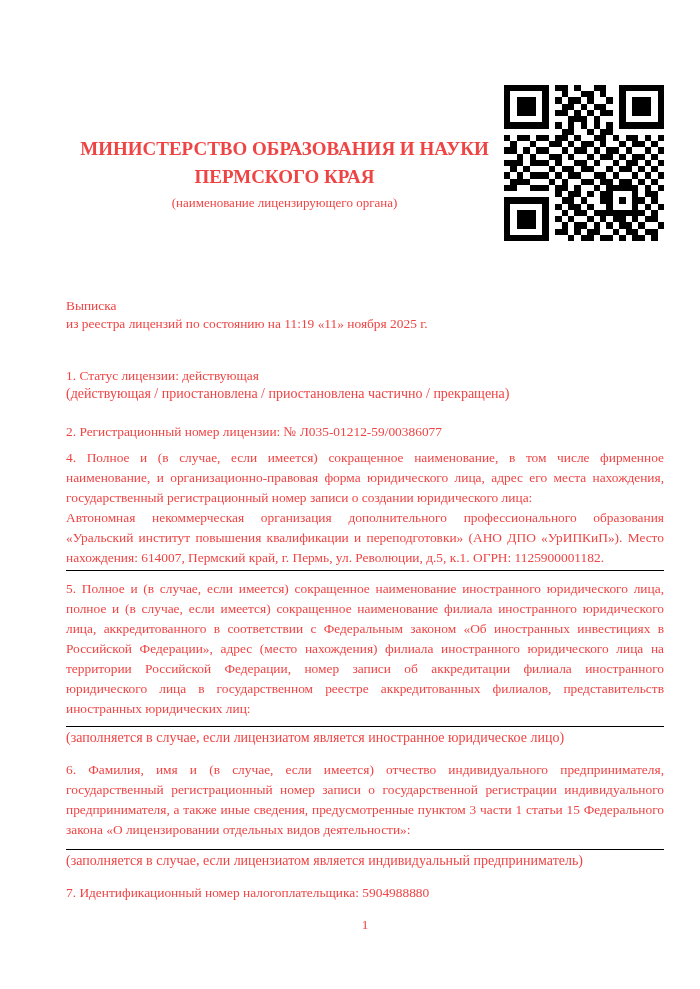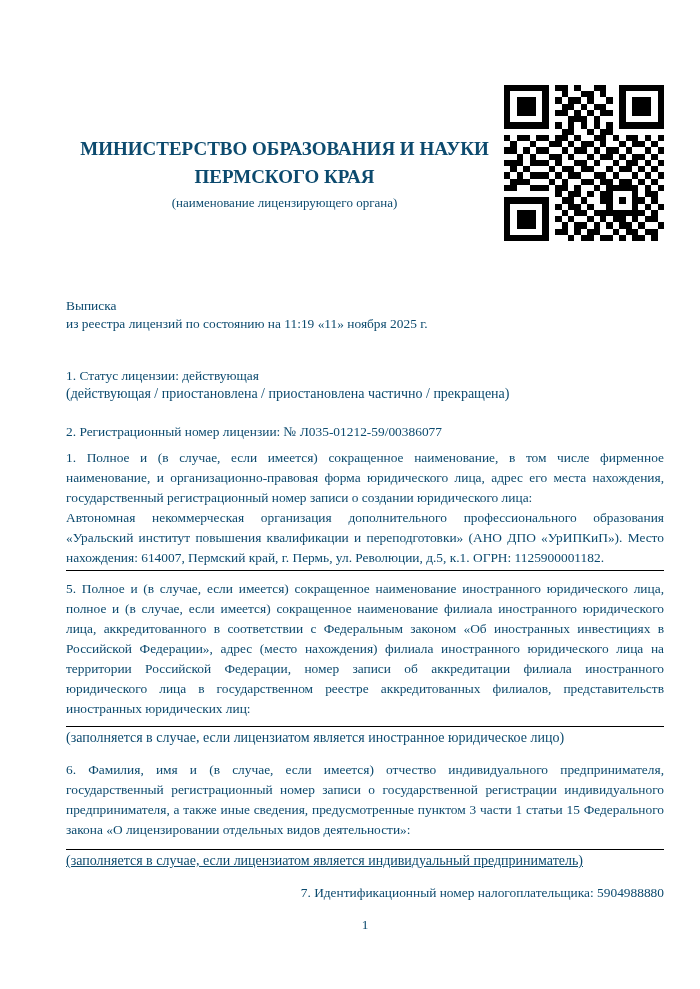--- a/index.html
+++ b/index.html
@@ -2,21 +2,21 @@
 <html><head>
 <meta charset="utf-8">
 <style>
   html,body{margin:0;padding:0;background:#ffffff;}
   .page{
     position:relative;
     width:700px;height:989px;
     box-sizing:border-box;
     padding:85px 36px 0 66px;
     background:#ffffff;
-    color:#0c4a6e;
+    color:#ef4444;
     font-family:"Liberation Serif","DejaVu Serif",serif;
     overflow:hidden;
   }
   .header{display:flex;align-items:flex-start;}
   .ministry{width:437px;text-align:center;margin-top:50px;}
   .ministry-title{font-weight:bold;font-size:19px;line-height:28px;white-space:nowrap;}
   .ministry-caption{font-size:13px;line-height:13px;margin-top:5px;}
   .qr{margin-left:auto;width:160px;height:156px;}
   .qr svg{display:block;}
   .doc-title{text-align:left;font-size:13.4px;line-height:18px;margin-top:56px;}
@@ -29,22 +29,22 @@
   #item2{margin-top:22px;}
   #item3{margin-top:13px;}
   #item4{margin-top:6px;}
   #item4 .fill-line{margin-top:2px;}
   #item4 .caption{margin-top:4px;}
   #item5{margin-top:8px;}
   #item5 .fill-line{margin-top:7px;}
   #item5 .caption{margin-top:4px;}
   #item6{margin-top:16px;}
   #item6 .fill-line{margin-top:9px;}
-  #item6 .caption{margin-top:4px;text-decoration:underline;}
-  #item7{margin-top:16px;text-align:right;}
+  #item6 .caption{margin-top:4px;}
+  #item7{margin-top:16px;}
   .page-number{text-align:center;font-size:13.4px;line-height:18px;margin-top:13px;}
 </style>
 </head>
 <body>
 
 <div class="page">
 
   <div class="header">
     <div class="ministry">
       <div class="ministry-title">МИНИСТЕРСТВО ОБРАЗОВАНИЯ И НАУКИ</div>
@@ -402,21 +402,21 @@
     <div>1. Статус лицензии: действующая</div>
     <div class="caption">(действующая / приостановлена / приостановлена частично / прекращена)</div>
   </div>
 
   <div class="item" id="item2">
     <div>2. Регистрационный номер лицензии: № Л035-01212-59/00386077</div>
   </div>
 
 
   <div class="item" id="item4">
-    <div class="just">1. Полное и (в случае, если имеется) сокращенное наименование, в том числе фирменное наименование, и организационно-правовая форма юридического лица, адрес его места нахождения, государственный регистрационный номер записи о создании юридического лица:</div>
+    <div class="just">4. Полное и (в случае, если имеется) сокращенное наименование, в том числе фирменное наименование, и организационно-правовая форма юридического лица, адрес его места нахождения, государственный регистрационный номер записи о создании юридического лица:</div>
     <div class="just">Автономная некоммерческая организация дополнительного профессионального образования «Уральский институт повышения квалификации и переподготовки» (АНО ДПО «УрИПКиП»). Место нахождения: 614007, Пермский край, г. Пермь, ул. Революции, д.5, к.1. ОГРН: 1125900001182.</div>
     <hr class="fill-line">
   </div>
 
   <div class="item" id="item5">
     <div class="just">5. Полное и (в случае, если имеется) сокращенное наименование иностранного юридического лица, полное и (в случае, если имеется) сокращенное наименование филиала иностранного юридического лица, аккредитованного в соответствии с Федеральным законом «Об иностранных инвестициях в Российской Федерации», адрес (место нахождения) филиала иностранного юридического лица на территории Российской Федерации, номер записи об аккредитации филиала иностранного юридического лица в государственном реестре аккредитованных филиалов, представительств иностранных юридических лиц:</div>
     <hr class="fill-line">
     <div class="caption">(заполняется в случае, если лицензиатом является иностранное юридическое лицо)</div>
   </div>
 

